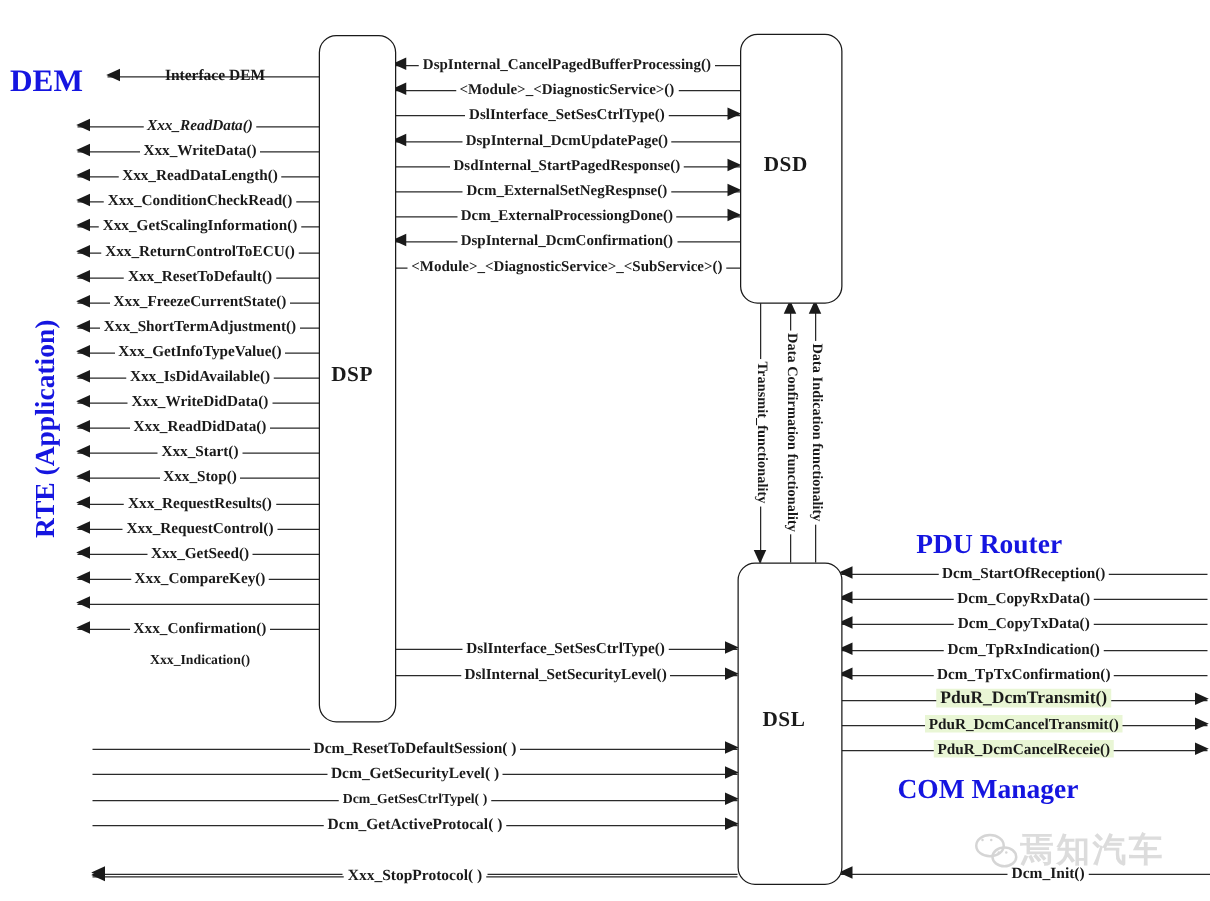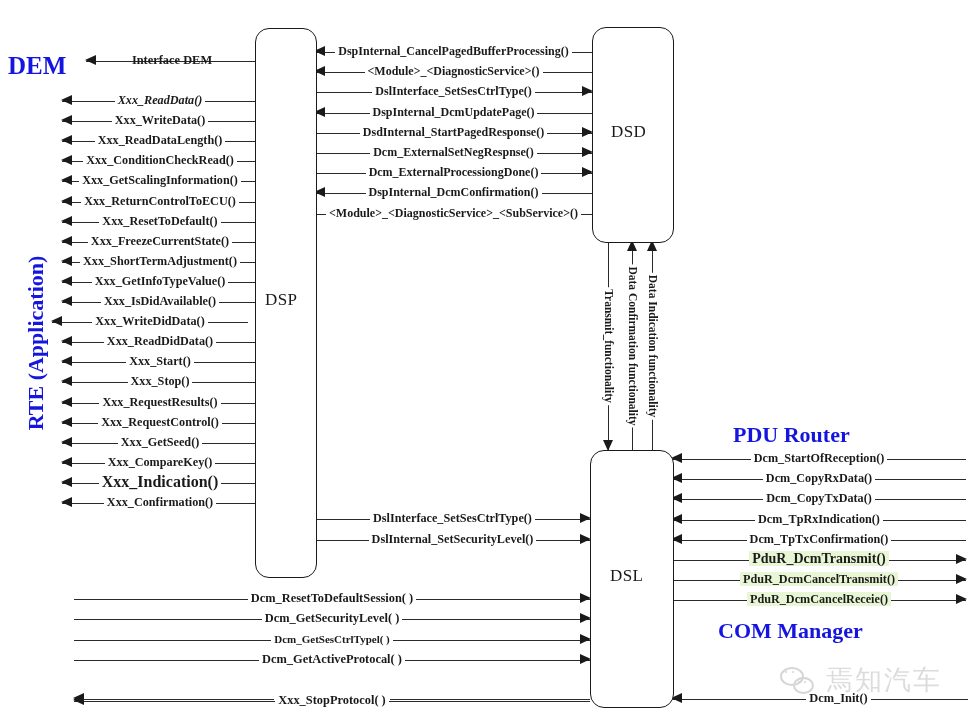--- a/index.html
+++ b/index.html
@@ -8,21 +8,21 @@
     font-family:"Liberation Serif",serif;
   }
   .stage{position:absolute;left:0;top:0;width:968px;height:721px;}
 
   
   .modbox{
     position:absolute;border:1.6px solid #1a1a1a;border-radius:14px;background:#ffffff;
     z-index:6;
   }
   .modlabel{
-    position:absolute;z-index:7;font-weight:normal;font-size:17px;color:#1a1a1a;
+    position:absolute;z-index:7;font-weight:bold;font-size:17px;color:#1a1a1a;
     font-family:"Liberation Serif",serif;letter-spacing:.4px;
   }
 
   
   .bluehead{
     position:absolute;color:#1515e0;font-weight:bold;font-family:"Liberation Serif",serif;
     z-index:8;white-space:nowrap;
   }
   #head-dem{font-size:25px;left:8px;top:52px;}
   #head-pdur{font-size:22px;left:733px;top:422px;}
@@ -58,21 +58,21 @@
     white-space:nowrap;background:#ffffff;padding:0 2px;
     transform:translate(-50%,-50%) rotate(90deg);
   }
   .vsig .var{position:absolute;left:2px;width:0;height:0;}
   .vsig .var.up{top:-1px;border-left:5px solid transparent;border-right:5px solid transparent;border-bottom:11px solid #1a1a1a;}
   .vsig .var.down{bottom:-1px;border-left:5px solid transparent;border-right:5px solid transparent;border-top:11px solid #1a1a1a;}
 
   
   .watermark{
     position:absolute;z-index:9;opacity:.30;pointer-events:none;
-    display:flex;align-items:center;gap:12px;
+    display:flex;align-items:center;gap:2px;font-weight:bold;
   }
   .wm-bubble{position:relative;width:34px;height:26px;}
   .wm-bubble .b1,.wm-bubble .b2{
     position:absolute;border:2px solid #777;border-radius:50%;background:transparent;
   }
   .wm-bubble .b1{width:20px;height:15px;left:0;top:0;}
   .wm-bubble .b2{width:17px;height:13px;left:13px;top:10px;}
   .wm-bubble i{position:absolute;width:2px;height:2px;background:#777;border-radius:50%;}
   .wm-bubble i.d1{left:5px;top:4px;}
   .wm-bubble i.d2{left:12px;top:4px;}
@@ -156,21 +156,21 @@
       <div class="sig" style="left: 62px; top: 274.9px; width: 196px;">
         <div class="line"></div>
         <div class="ar left"></div>
         <div class="cap" style="font-size: 12.2px;"><span>Xxx_GetInfoTypeValue()</span></div>
       </div>
       <div class="sig" style="left: 62px; top: 295px; width: 196px;">
         <div class="line"></div>
         <div class="ar left"></div>
         <div class="cap" style="font-size: 12.2px;"><span>Xxx_IsDidAvailable()</span></div>
       </div>
-      <div class="sig" style="left: 52px; top: 315.1px; width: 196px;">
+      <div class="sig" style="left: 62px; top: 315.1px; width: 196px;">
         <div class="line"></div>
         <div class="ar left"></div>
         <div class="cap" style="font-size: 12.2px;"><span>Xxx_WriteDidData()</span></div>
       </div>
       <div class="sig" style="left: 62px; top: 335.2px; width: 196px;">
         <div class="line"></div>
         <div class="ar left"></div>
         <div class="cap" style="font-size: 12.2px;"><span>Xxx_ReadDidData()</span></div>
       </div>
       <div class="sig" style="left: 62px; top: 355.3px; width: 196px;">
@@ -199,21 +199,21 @@
         <div class="cap" style="font-size: 12.2px;"><span>Xxx_GetSeed()</span></div>
       </div>
       <div class="sig" style="left: 62px; top: 455.8px; width: 196px;">
         <div class="line"></div>
         <div class="ar left"></div>
         <div class="cap" style="font-size: 12.2px;"><span>Xxx_CompareKey()</span></div>
       </div>
       <div class="sig" style="left: 62px; top: 475.9px; width: 196px;">
         <div class="line"></div>
         <div class="ar left"></div>
-        <div class="cap" style="font-size: 16px;"><span>Xxx_Indication()</span></div>
+        <div class="cap" style="font-size: 11px; margin-top: 46px;"><span>Xxx_Indication()</span></div>
       </div>
       <div class="sig" style="left: 62px; top: 496px; width: 196px;">
         <div class="line"></div>
         <div class="ar left"></div>
         <div class="cap" style="font-size: 12.2px;"><span>Xxx_Confirmation()</span></div>
       </div>
     </div>
 
   <div id="grp-dsp-dsd">
       <div class="sig" style="left: 315px; top: 45px; width: 277px;">

